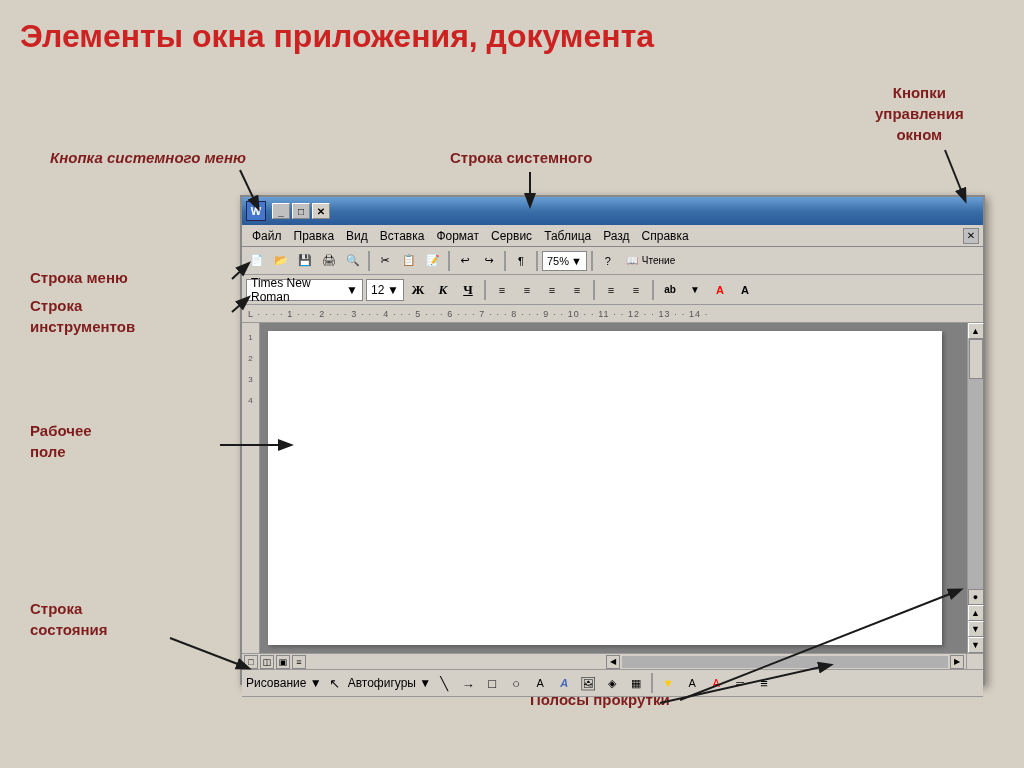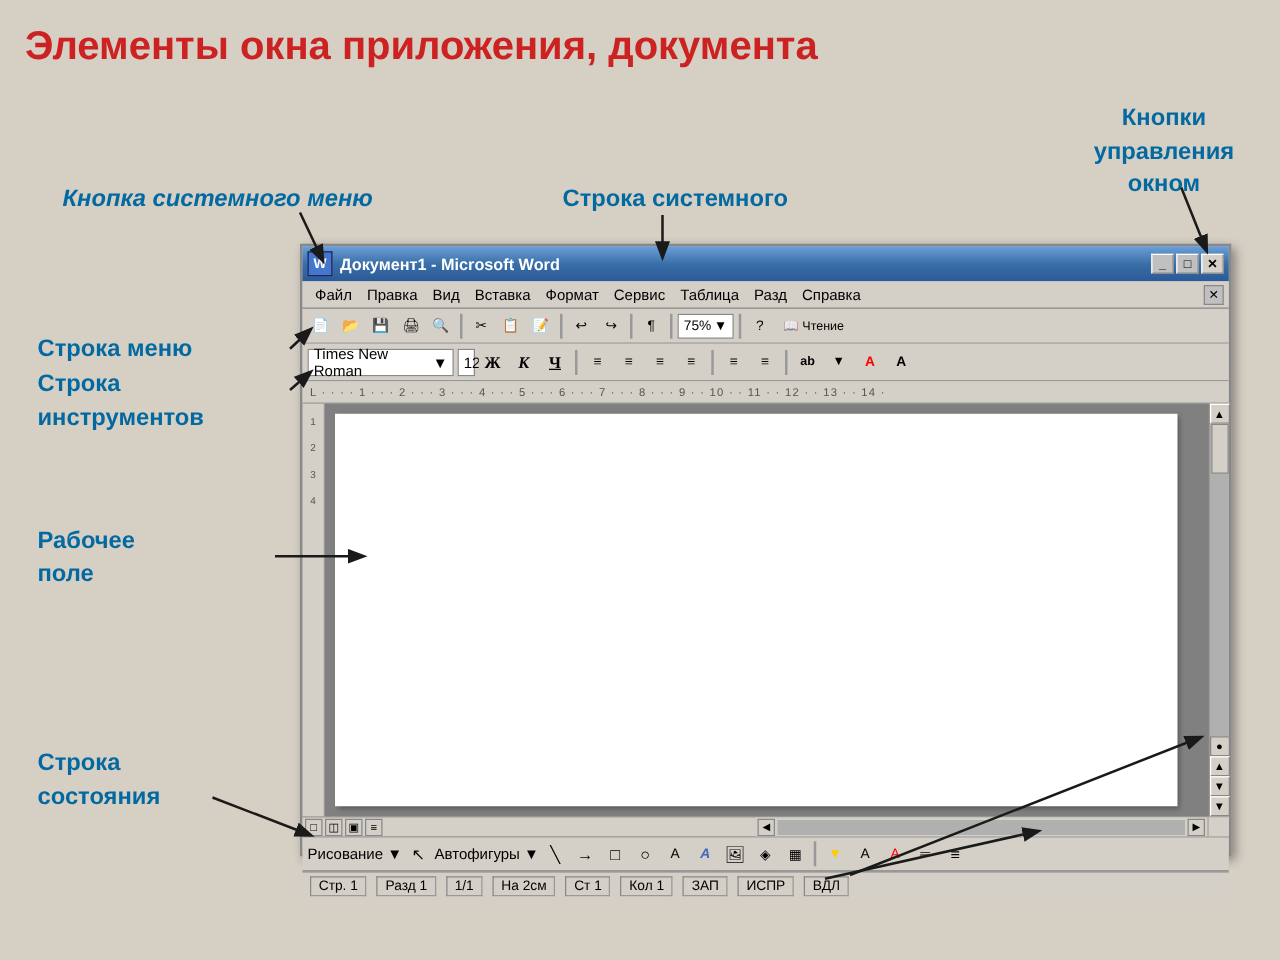--- a/index.html
+++ b/index.html
@@ -20,23 +20,23 @@
       left: 20px;
       font-size: 32px;
       font-weight: bold;
       color: #cc2222;
       font-family: Arial, sans-serif;
     }
 
     
     .label {
       position: absolute;
-      font-size: 19px;
+      font-size: 15px;
       font-weight: bold;
-      color: #0369a1;
+      color: #7f1d1d;
       text-align: left;
       line-height: 1.3;
     }
 
     
     .word-window {
       position: absolute;
       top: 195px;
       left: 240px;
       width: 745px;
@@ -194,21 +194,21 @@
       border: 1px solid #888;
       font-size: 12px;
       display: flex;
       align-items: center;
       padding: 0 4px;
       justify-content: space-between;
       cursor: pointer;
     }
 
     .size-dropdown {
-      width: 14px;
+      width: 38px;
       height: 22px;
       background: white;
       border: 1px solid #888;
       font-size: 12px;
       display: flex;
       align-items: center;
       padding: 0 4px;
       justify-content: space-between;
       cursor: pointer;
     }
@@ -425,21 +425,20 @@
 <div class="label" style="top:420px; left:30px; text-align:left; line-height:1.4;">Рабочее<br>поле</div>
 
 <div class="label" style="top:598px; left:30px; text-align:left; line-height:1.4;">Строка<br>состояния</div>
 
 <div class="label" style="top:690px; left:530px; text-align:center;">Полосы прокрутки</div>
 
 <div class="word-window">
 
   <div class="title-bar">
     <div class="title-bar-icon">W</div>
-    <span class="title-bar-text">Документ1 - Microsoft Word</span>
     <div class="title-bar-buttons">
       <div class="tb-btn">_</div>
       <div class="tb-btn">□</div>
       <div class="tb-btn" style="background:#d4d0c8;">✕</div>
     </div>
   </div>
 
   <div class="menu-bar">
     <span class="menu-item">Файл</span>
     <span class="menu-item">Правка</span>
@@ -569,31 +568,20 @@
     <div class="tb-icon" style="font-size:11px;">◈</div>
     <div class="tb-icon" style="font-size:11px;">▦</div>
     <div class="tb-separator"></div>
     <div class="tb-icon" style="font-size:11px; color:#ffcc00;">▼</div>
     <div class="tb-icon" style="font-size:11px;">A</div>
     <div class="tb-icon" style="font-size:11px; color:red;">A</div>
     <div class="tb-icon" style="font-size:11px;">═</div>
     <div class="tb-icon" style="font-size:13px;">≡</div>
   </div>
 
-  <div class="status-bar">
-    <div class="status-item">Стр. 1</div>
-    <div class="status-item">Разд 1</div>
-    <div class="status-item">1/1</div>
-    <div class="status-item">На 2см</div>
-    <div class="status-item">Ст 1</div>
-    <div class="status-item">Кол 1</div>
-    <div class="status-item">ЗАП</div>
-    <div class="status-item">ИСПР</div>
-    <div class="status-item">ВДЛ</div>
-  </div>
 
 </div>
 
 <svg class="annotations-svg">
 
   <line x1="240" y1="170" x2="258" y2="208" stroke="#1a1a1a" stroke-width="2" marker-end="url(#arrow)"></line>
 
   <line x1="530" y1="172" x2="530" y2="205" stroke="#1a1a1a" stroke-width="2" marker-end="url(#arrow)"></line>
 
   <line x1="945" y1="150" x2="965" y2="200" stroke="#1a1a1a" stroke-width="2" marker-end="url(#arrow)"></line>

